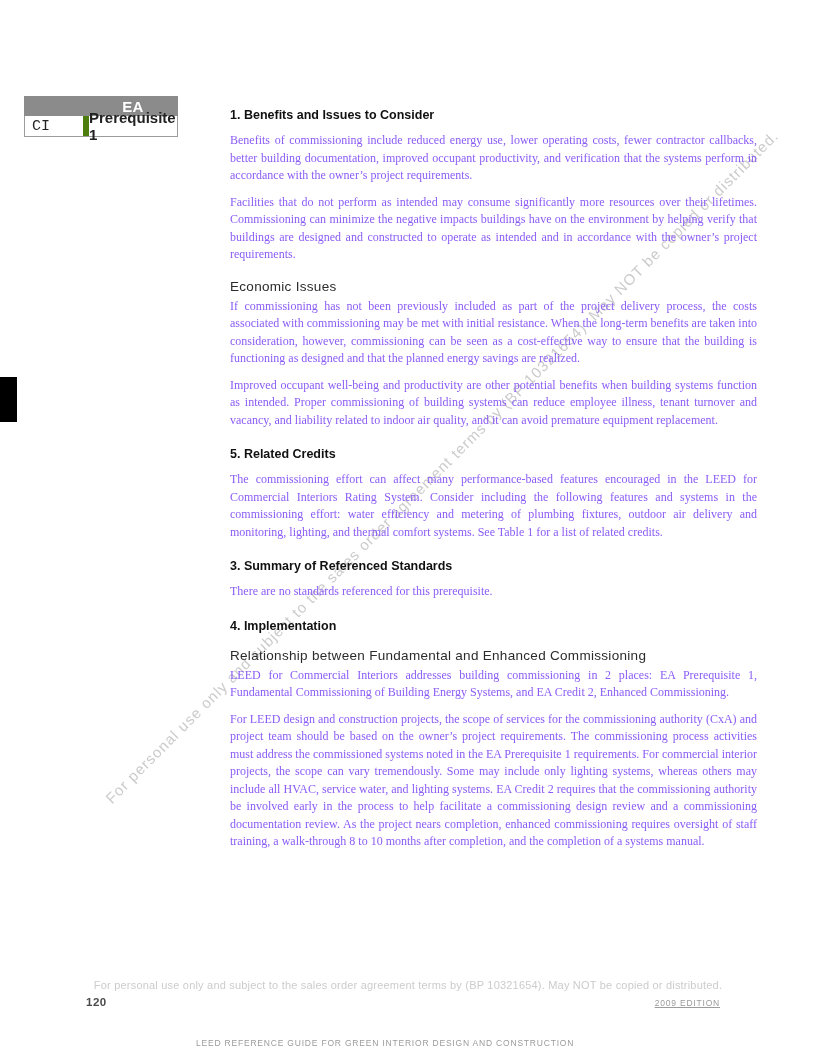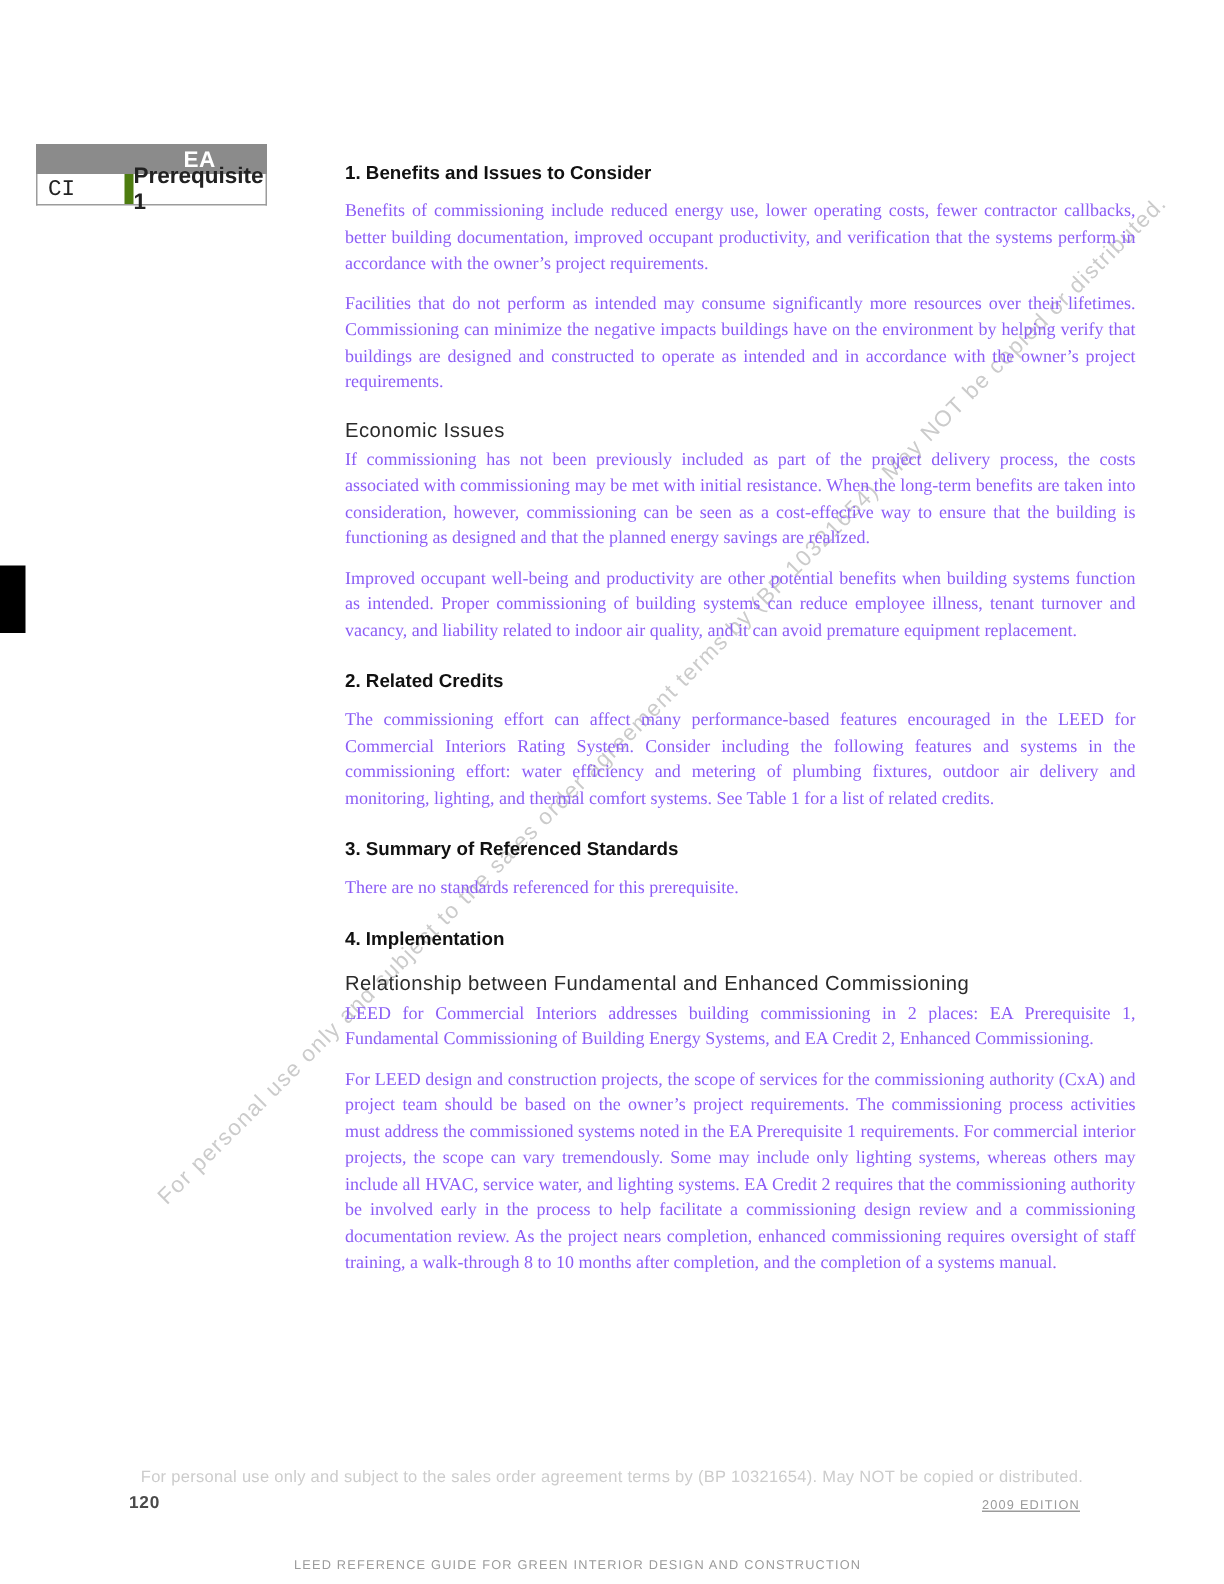--- a/index.html
+++ b/index.html
@@ -180,21 +180,21 @@
   <main class="content">
     <h2 class="section-heading">1. Benefits and Issues to Consider</h2>
     <p class="body-paragraph">Benefits of commissioning include reduced energy use, lower operating costs, fewer contractor callbacks, better building documentation, improved occupant productivity, and verification that the systems perform in accordance with the owner’s project requirements.</p>
 
     <p class="body-paragraph">Facilities that do not perform as intended may consume significantly more resources over their lifetimes. Commissioning can minimize the negative impacts buildings have on the environment by helping verify that buildings are designed and constructed to operate as intended and in accordance with the owner’s project requirements.</p>
 
     <h3 class="subsection-heading">Economic Issues</h3>
     <p class="body-paragraph">If commissioning has not been previously included as part of the project delivery process, the costs associated with commissioning may be met with initial resistance. When the long-term benefits are taken into consideration, however, commissioning can be seen as a cost-effective way to ensure that the building is functioning as designed and that the planned energy savings are realized.</p>
     <p class="body-paragraph">Improved occupant well-being and productivity are other potential benefits when building systems function as intended. Proper commissioning of building systems can reduce employee illness, tenant turnover and vacancy, and liability related to indoor air quality, and it can avoid premature equipment replacement.</p>
 
-    <h2 class="section-heading">2. Related Credits</h2>
+    <h2 class="section-heading">5. Related Credits</h2>
     <p class="body-paragraph">The commissioning effort can affect many performance-based features encouraged in the LEED for Commercial Interiors Rating System. Consider including the following features and systems in the commissioning effort: water efficiency and metering of plumbing fixtures, outdoor air delivery and monitoring, lighting, and thermal comfort systems. See Table 1 for a list of related credits.</p>
 
     <h2 class="section-heading">3. Summary of Referenced Standards</h2>
     <p class="body-paragraph">There are no standards referenced for this prerequisite.</p>
 
     <h2 class="section-heading">4. Implementation</h2>
     <h3 class="subsection-heading">Relationship between Fundamental and Enhanced Commissioning</h3>
     <p class="body-paragraph">LEED for Commercial Interiors addresses building commissioning in 2 places: EA Prerequisite 1, Fundamental Commissioning of Building Energy Systems, and EA Credit 2, Enhanced Commissioning.</p>
     <p class="body-paragraph">For LEED design and construction projects, the scope of services for the commissioning authority (CxA) and project team should be based on the owner’s project requirements. The commissioning process activities must address the commissioned systems noted in the EA Prerequisite 1 requirements. For commercial interior projects, the scope can vary tremendously. Some may include only lighting systems, whereas others may include all HVAC, service water, and lighting systems. EA Credit 2 requires that the commissioning authority be involved early in the process to help facilitate a commissioning design review and a commissioning documentation review. As the project nears completion, enhanced commissioning requires oversight of staff training, a walk-through 8 to 10 months after completion, and the completion of a systems manual.</p>
   </main>

